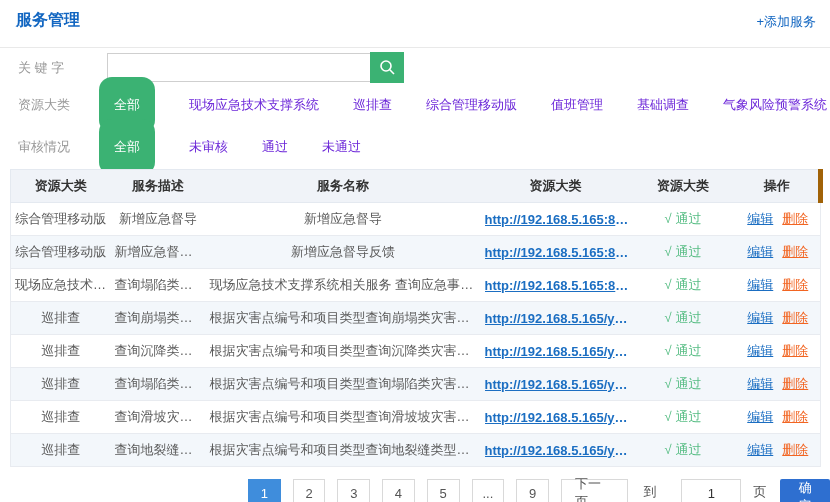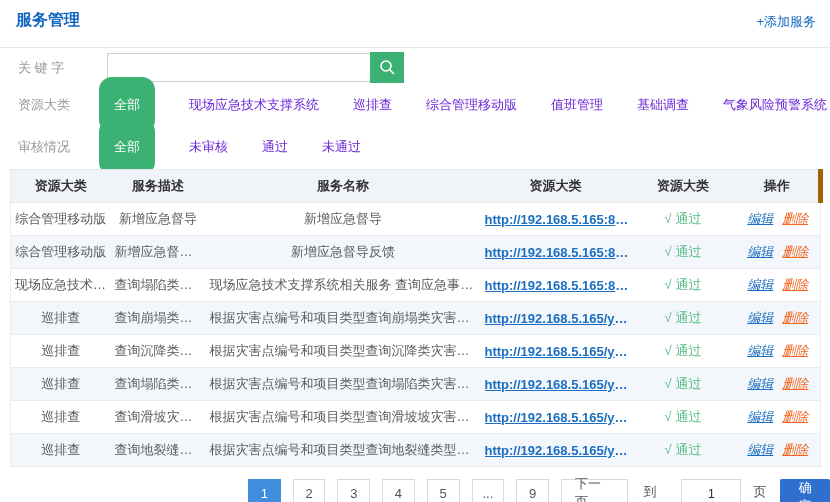--- a/index.html
+++ b/index.html
@@ -28,21 +28,21 @@
   .fopt.selected { background:#3bb273; color:#fff; padding:19px 15px; border-radius:13px; }
 
   
   .svc-table { position:absolute; top:169px; left:10px; width:810px; border-collapse:collapse; table-layout:fixed; font-size:13px; }
   .svc-table th, .svc-table td { height:33px; text-align:center; vertical-align:middle; overflow:hidden; white-space:nowrap; text-overflow:ellipsis; padding:0 4px; }
   .svc-table thead th { background:#f0f3f8; color:#333; font-weight:bold; border:1px solid #e4e9f0; border-left:none; border-right:none; }
   .svc-table thead th:first-child { border-left:1px solid #e4e9f0; }
   .svc-table thead th:last-child { border-right:5px solid #a16207; }
   .svc-table tbody td { color:#5b5b5b; border-bottom:1px solid #e8ebf0; }
   .svc-table tbody tr td:first-child { border-left:1px solid #e8ebf0; }
-  .svc-table tbody tr td:last-child { border-right:1px solid #e8ebf0;font-style:italic; }
+  .svc-table tbody tr td:last-child { border-right:1px solid #e8ebf0; }
   .svc-table tbody tr.striped { background:#f3f7fb; }
   .col-cat { width:100px; } .col-name { width:95px; } .col-desc { width:275px; }
   .col-url { width:150px; } .col-status { width:105px; } .col-ops { width:85px; }
   .url-link { color:#1b6ec2; font-weight:bold; text-decoration:underline; cursor:pointer; display:inline-block; max-width:146px; overflow:hidden; text-overflow:ellipsis; vertical-align:middle; }
   .status-ok { color:#57bd84; }
   .status-ok .check { margin-right:4px; }
   .op-edit { color:#1b6ec2; text-decoration:underline; cursor:pointer; margin-right:9px; }
   .op-del { color:#f26522; text-decoration:underline; cursor:pointer; }
 
   

